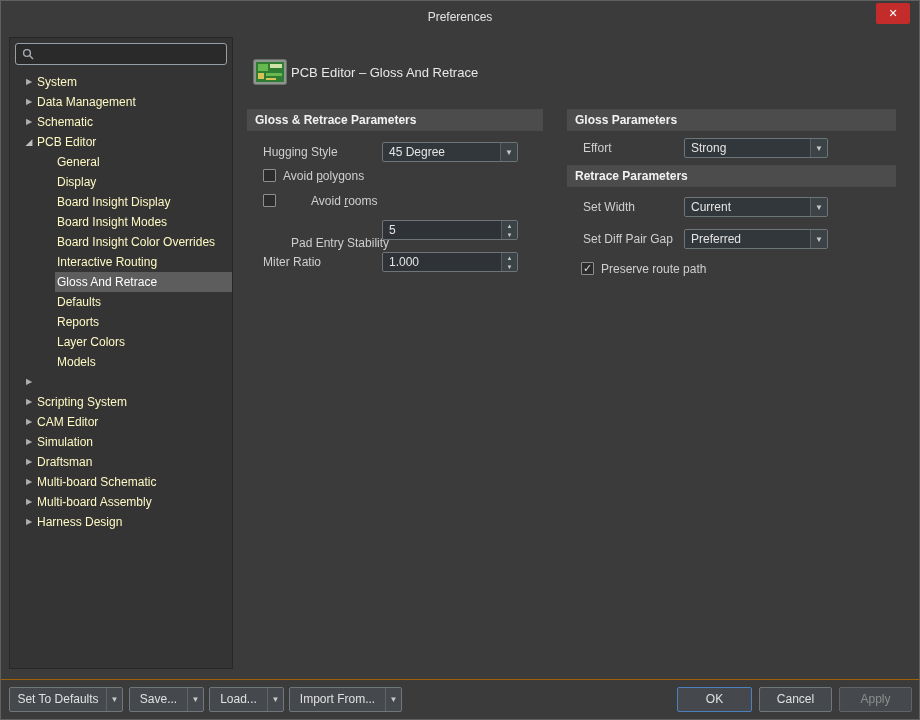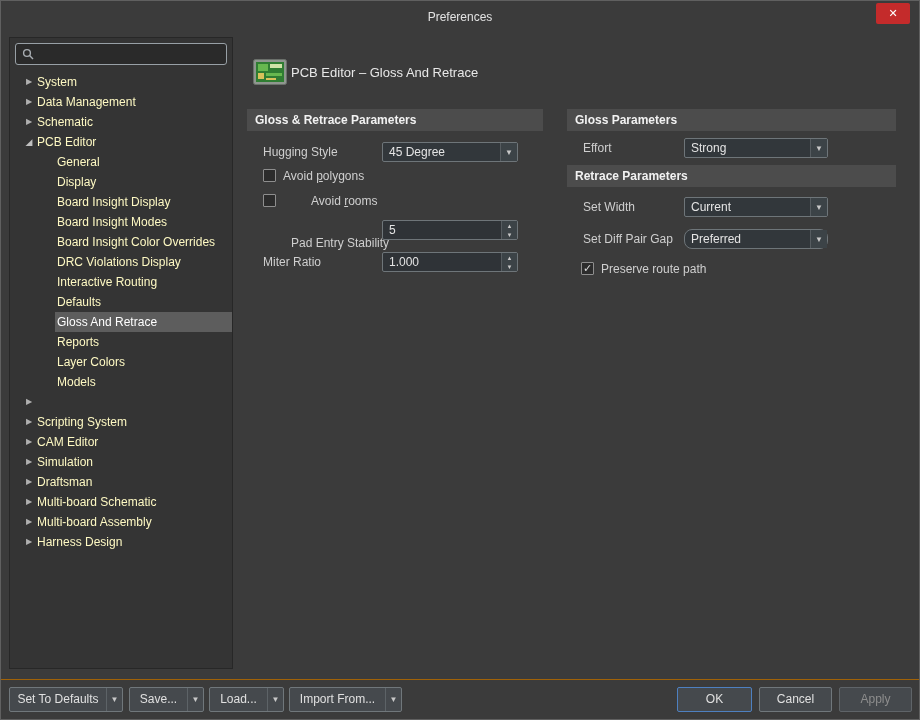--- a/index.html
+++ b/index.html
@@ -160,33 +160,29 @@
       <div class="tree-row lvl1">
           <span class="spacer"></span>
           <span class="label">Board Insight Modes</span>
         </div>
       <div class="tree-row lvl1">
           <span class="spacer"></span>
           <span class="label">Board Insight Color Overrides</span>
         </div>
       <div class="tree-row lvl1">
           <span class="spacer"></span>
-          <span class="label">DRC Violations Display</span>
-        </div>
-      <div class="tree-row lvl1">
-          <span class="spacer"></span>
           <span class="label">Interactive Routing</span>
         </div>
+      <div class="tree-row lvl1 selected">
+          <span class="spacer"></span>
+          <span class="label">Gloss And Retrace</span>
+        </div>
       <div class="tree-row lvl1">
           <span class="spacer"></span>
           <span class="label">Defaults</span>
-        </div>
-      <div class="tree-row lvl1 selected">
-          <span class="spacer"></span>
-          <span class="label">Gloss And Retrace</span>
         </div>
       <div class="tree-row lvl1">
           <span class="spacer"></span>
           <span class="label">Reports</span>
         </div>
       <div class="tree-row lvl1">
           <span class="spacer"></span>
           <span class="label">Layer Colors</span>
         </div>
       <div class="tree-row lvl1">
@@ -285,21 +281,21 @@
 
     <div class="section-bar" style="left:328px; top:128px; width:329px;">Retrace Parameters</div>
 
     <div class="field-label" style="left:344px; top:160px;">Set Width</div>
     <div class="dropdown" style="left:445px; top:160px; width:144px;">
       <span class="value">Current</span>
       <span class="dd-arrow">▼</span>
     </div>
 
     <div class="field-label" style="left:344px; top:192px;">Set Diff Pair Gap</div>
-    <div class="dropdown" style="left:445px; top:192px; width:144px;border-radius:8px;">
+    <div class="dropdown" style="left:445px; top:192px; width:144px;">
       <span class="value">Preferred</span>
       <span class="dd-arrow">▼</span>
     </div>
 
     <div class="checkbox-row" style="left:342px; top:225px;">
       <span class="checkbox">
           <span>✓</span>
         </span>
       <span class="cb-label">Preserve route path</span>
     </div>

